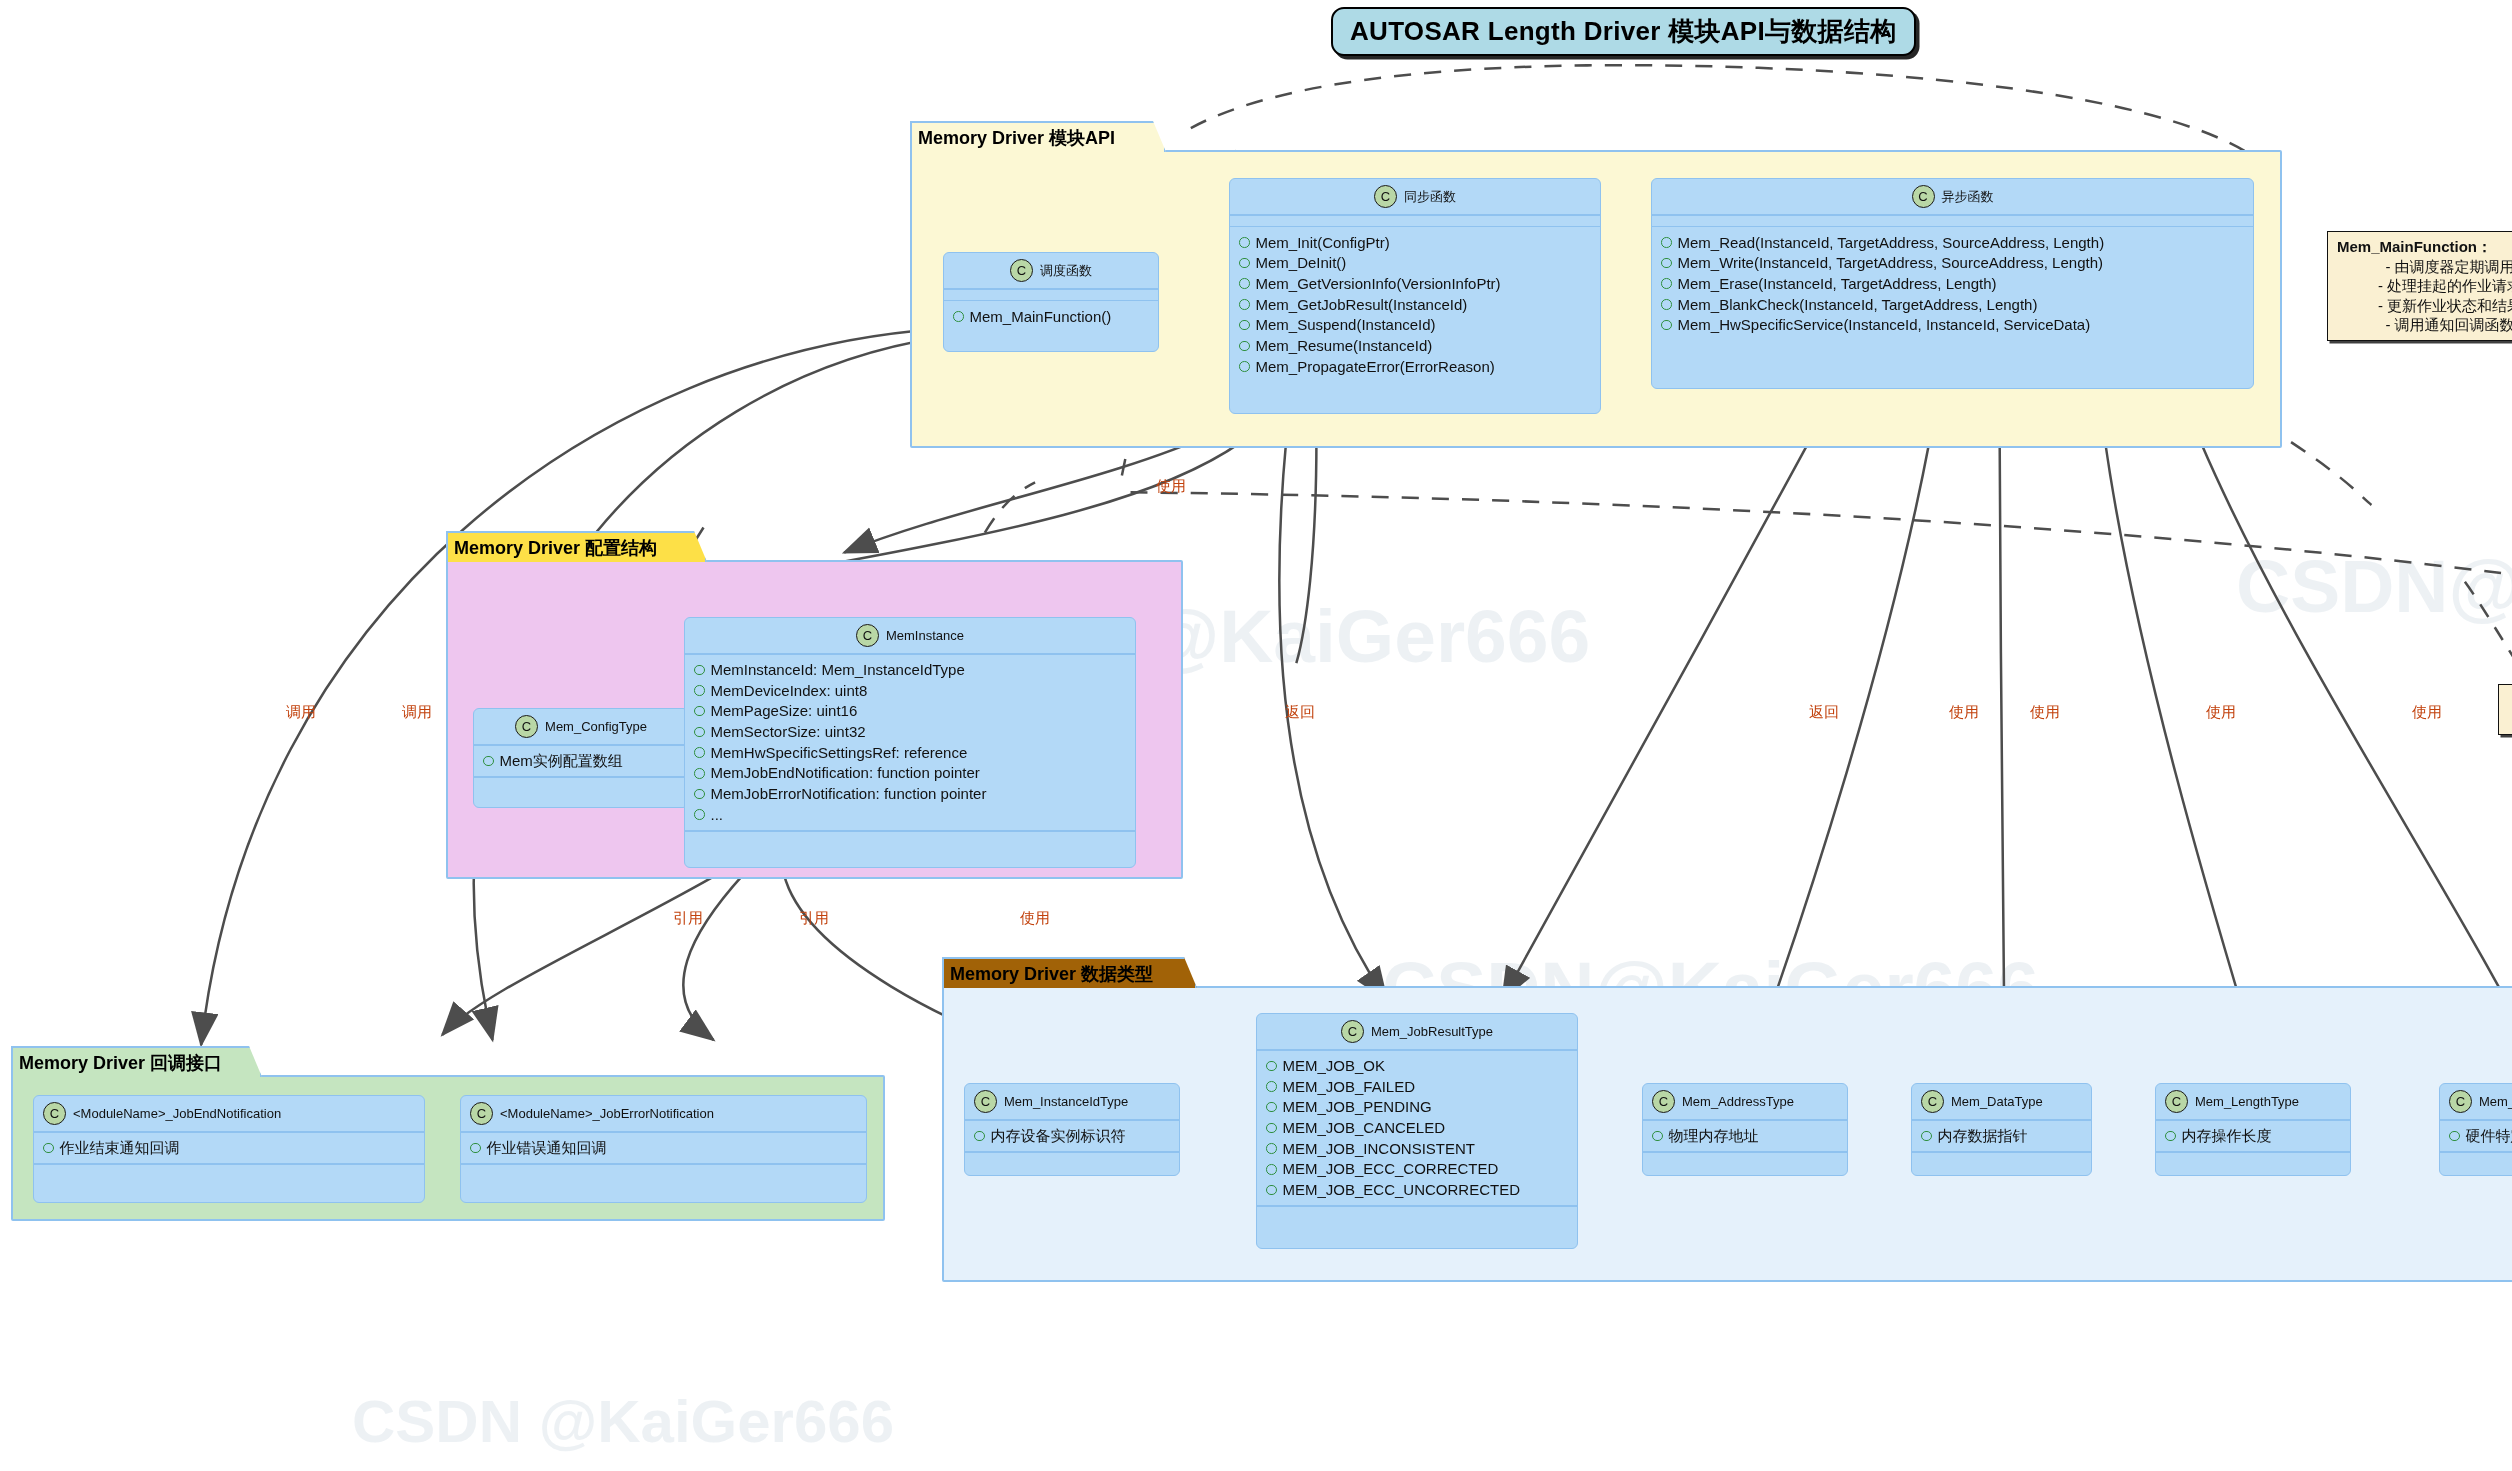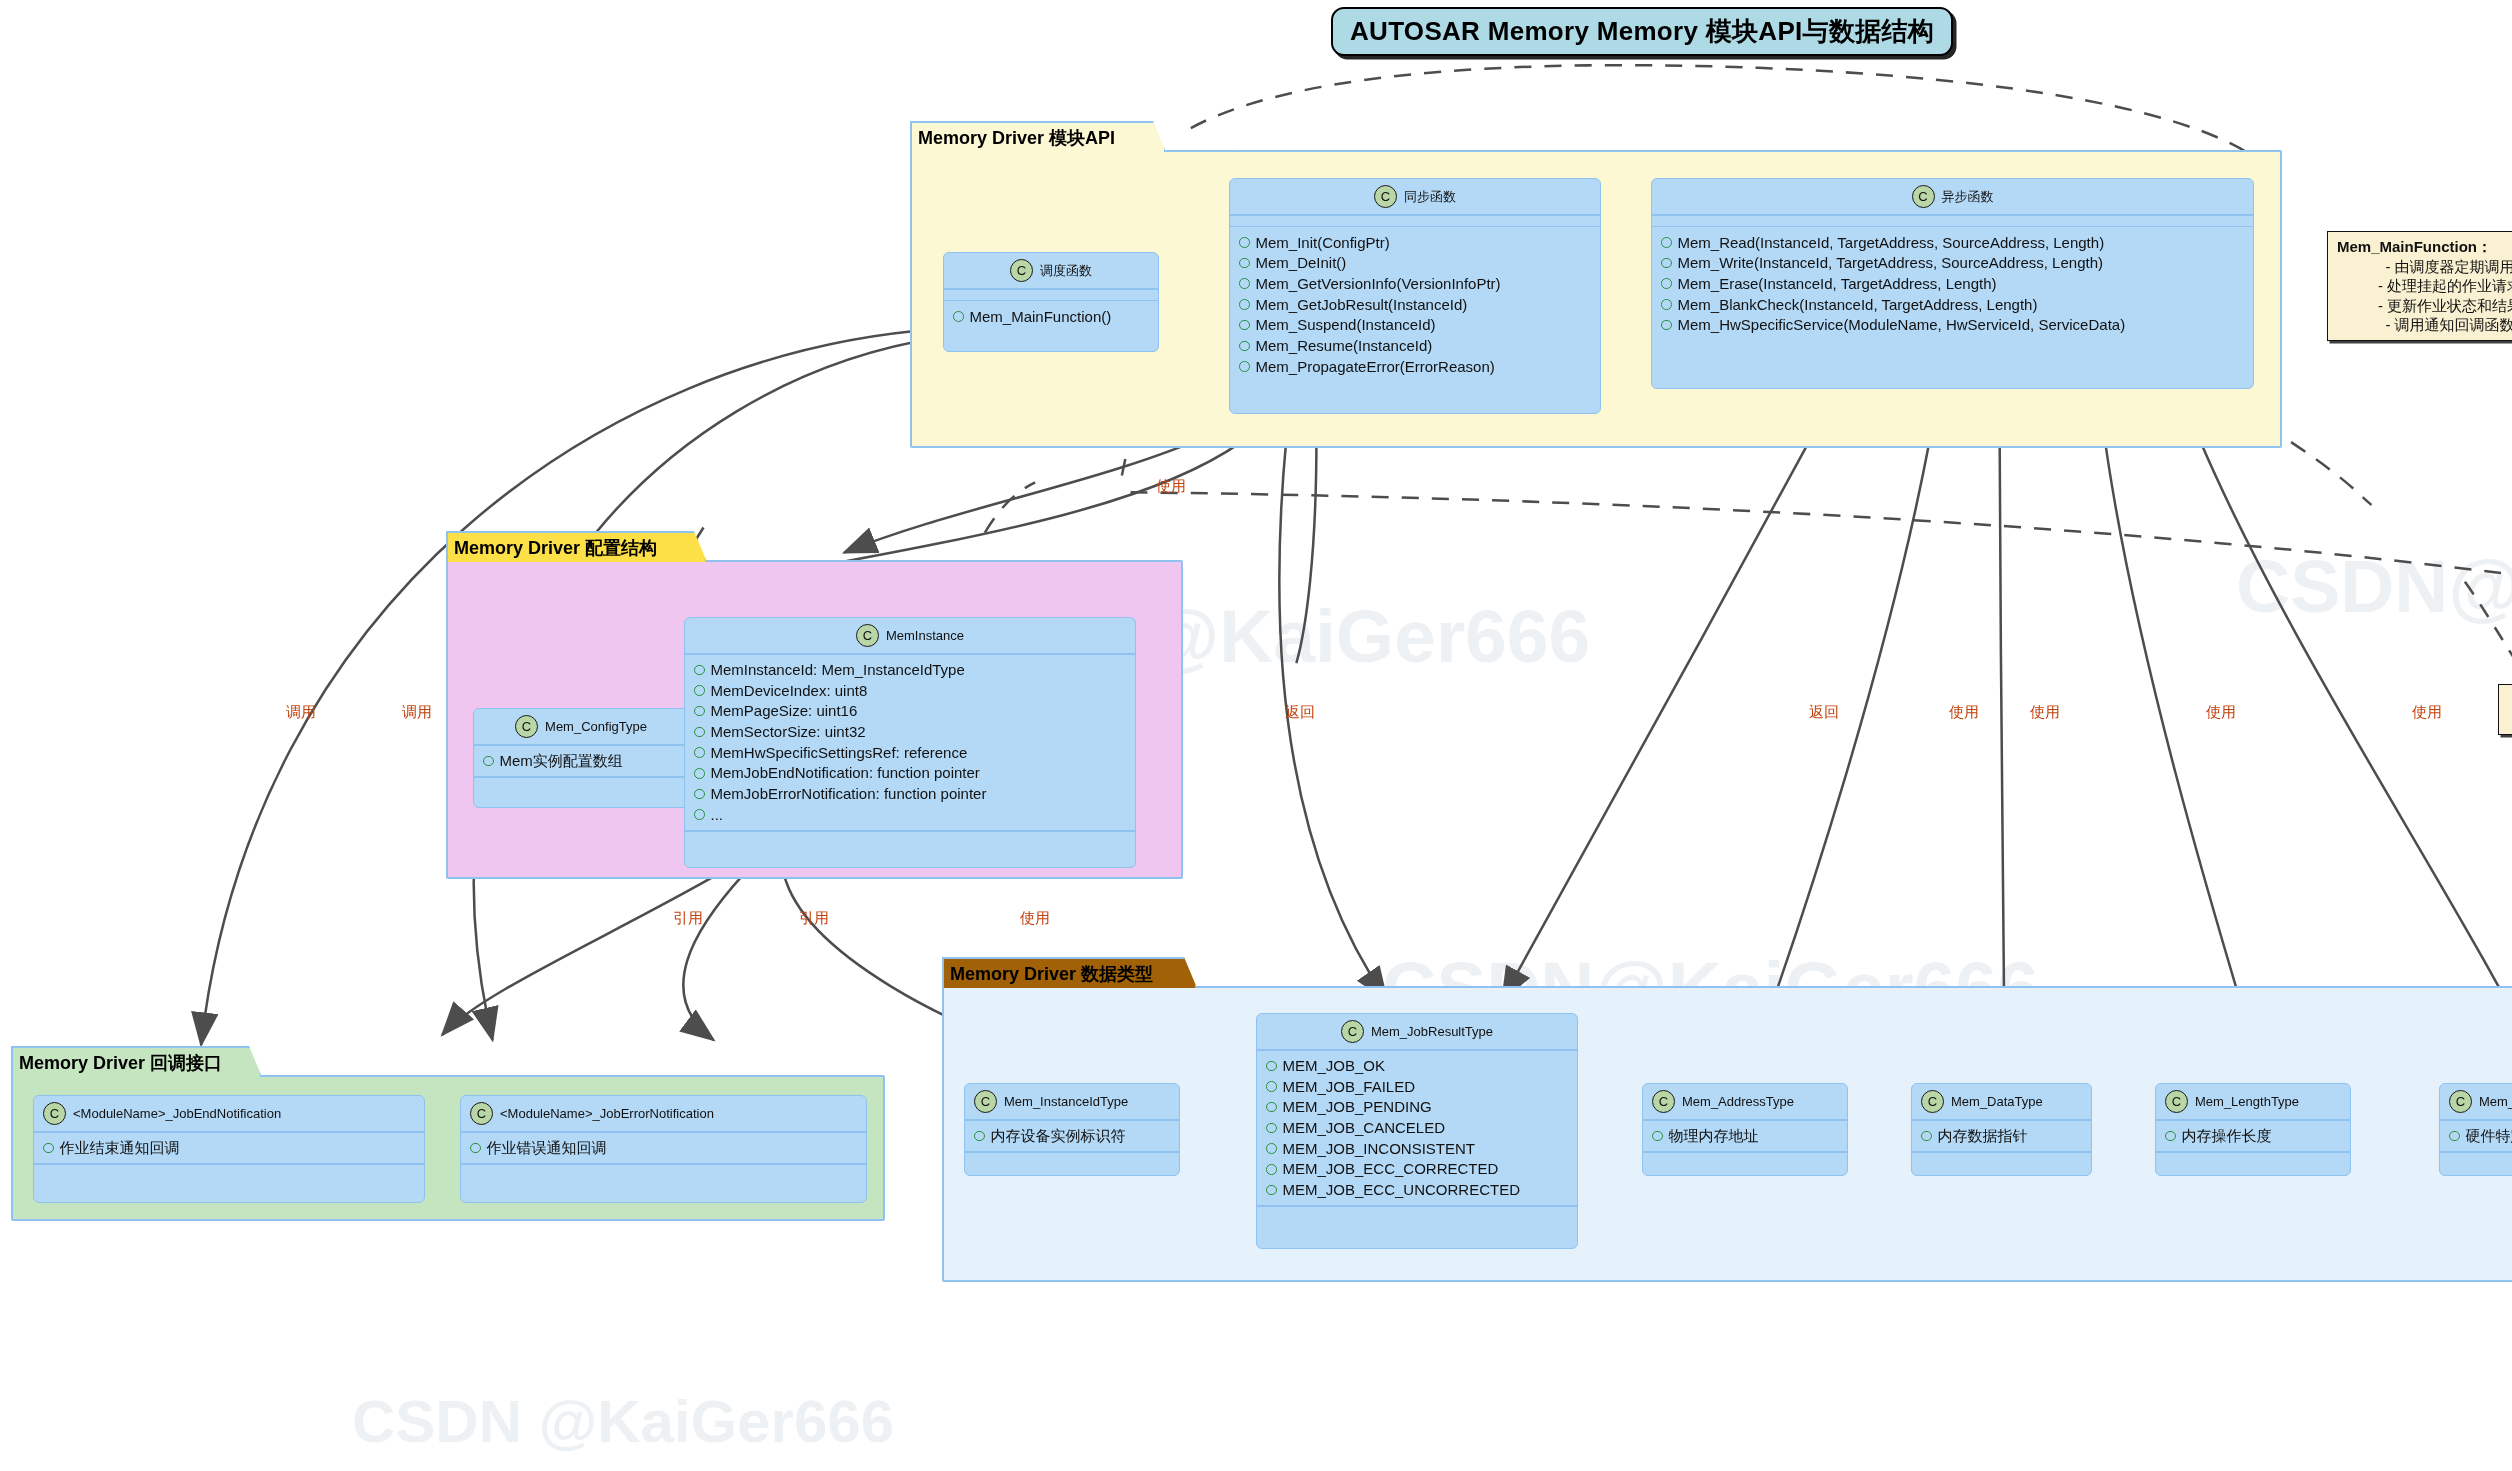--- a/index.html
+++ b/index.html
@@ -106,21 +106,21 @@
       <path d="M4380,880 C4560,1300 4900,1800 5060,2130" marker-end="url(#arw)"></path>
 
       <path d="M1560,1740 C1600,1900 1900,2050 2130,2120" marker-end="url(#arw)"></path>
       <path d="M1480,1740 C1380,1850 1300,1980 1420,2070" marker-end="url(#arw)"></path>
       <path d="M1420,1745 C1200,1870 950,1980 880,2060" marker-end="url(#arw)"></path>
 
       <path d="M1400,1050 C1340,1150 1250,1250 1190,1300" marker-end="url(#arw)"></path>
     </g>
   </svg>
 
-  <div class="diagram-title">AUTOSAR Memory Memory 模块API与数据结构</div>
+  <div class="diagram-title">AUTOSAR Length Driver 模块API与数据结构</div>
 
   <div class="pkg pkg-api" style="left:910px;top:150px;width:1372px;height:298px;">
     <div class="pkg-tab" style="width:256px;text-align:center;">
       <span>Memory Driver 模块API</span>
     </div>
 
     <div class="uml" style="left:31px;top:100px;width:216px;height:100px;">
       <div class="uml-head">
         <span class="cicon">C</span>
         <span class="uml-title">调度函数</span>
@@ -196,21 +196,21 @@
         <div class="mrow">
             <span class="dot green"></span>
             <span>Mem_Erase(InstanceId, TargetAddress, Length)</span>
           </div>
         <div class="mrow">
             <span class="dot green"></span>
             <span>Mem_BlankCheck(InstanceId, TargetAddress, Length)</span>
           </div>
         <div class="mrow">
             <span class="dot green"></span>
-            <span>Mem_HwSpecificService(ModuleName, HwServiceId, ServiceData)</span>
+            <span>Mem_HwSpecificService(InstanceId, InstanceId, ServiceData)</span>
           </div>
       </div>
     </div>
   </div>
 
   <div class="note" style="left:2327px;top:231px;width:246px;">
 
     <div class="nline" style="text-align:left;font-weight:700;">Mem_MainFunction：</div>
     <div class="nline">- 由调度器定期调用</div>
     <div class="nline">- 处理挂起的作业请求</div>

